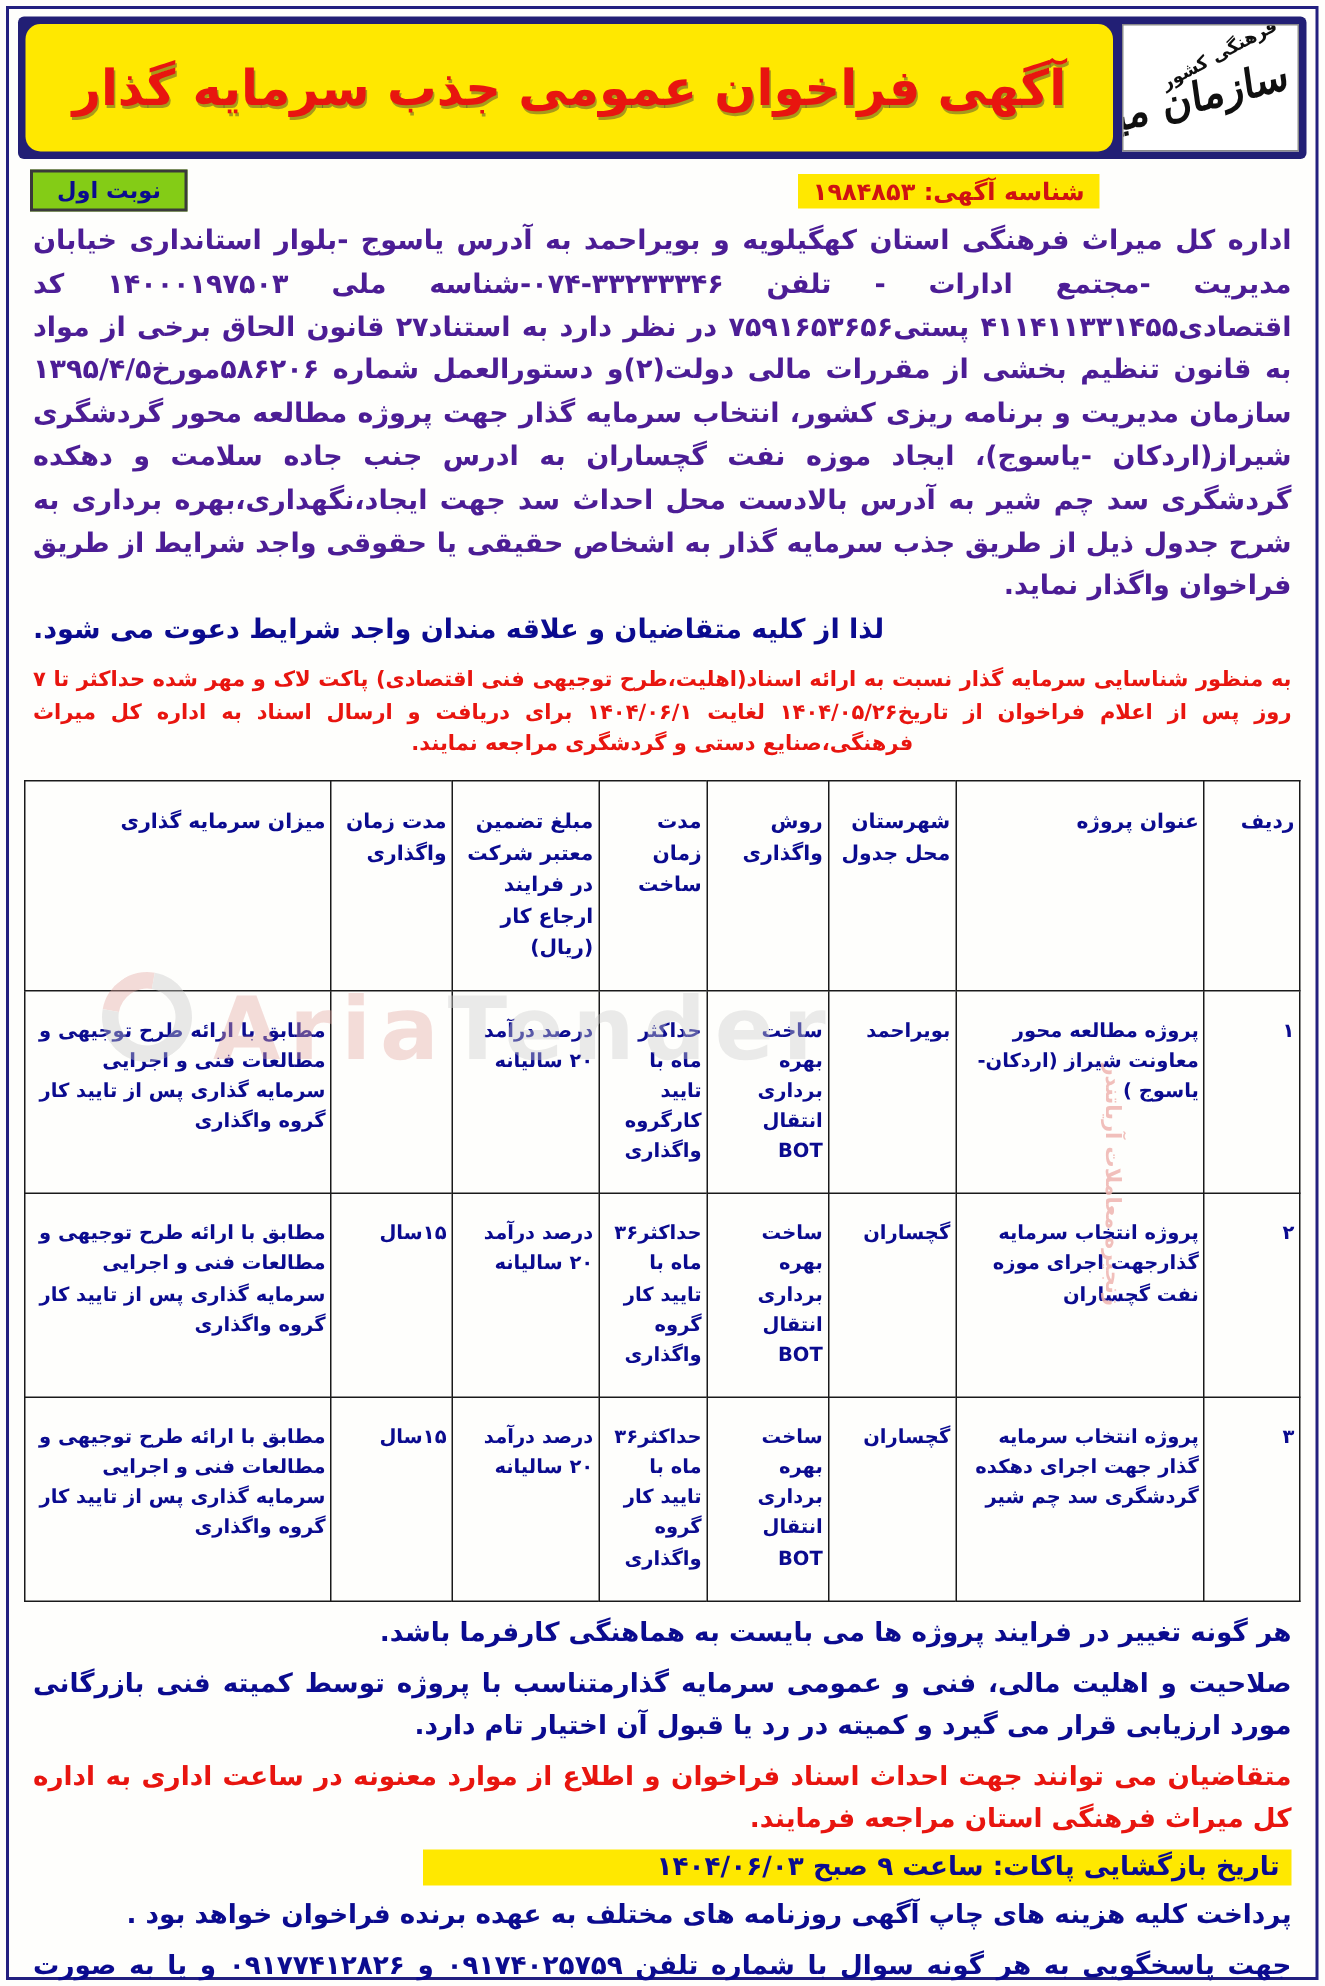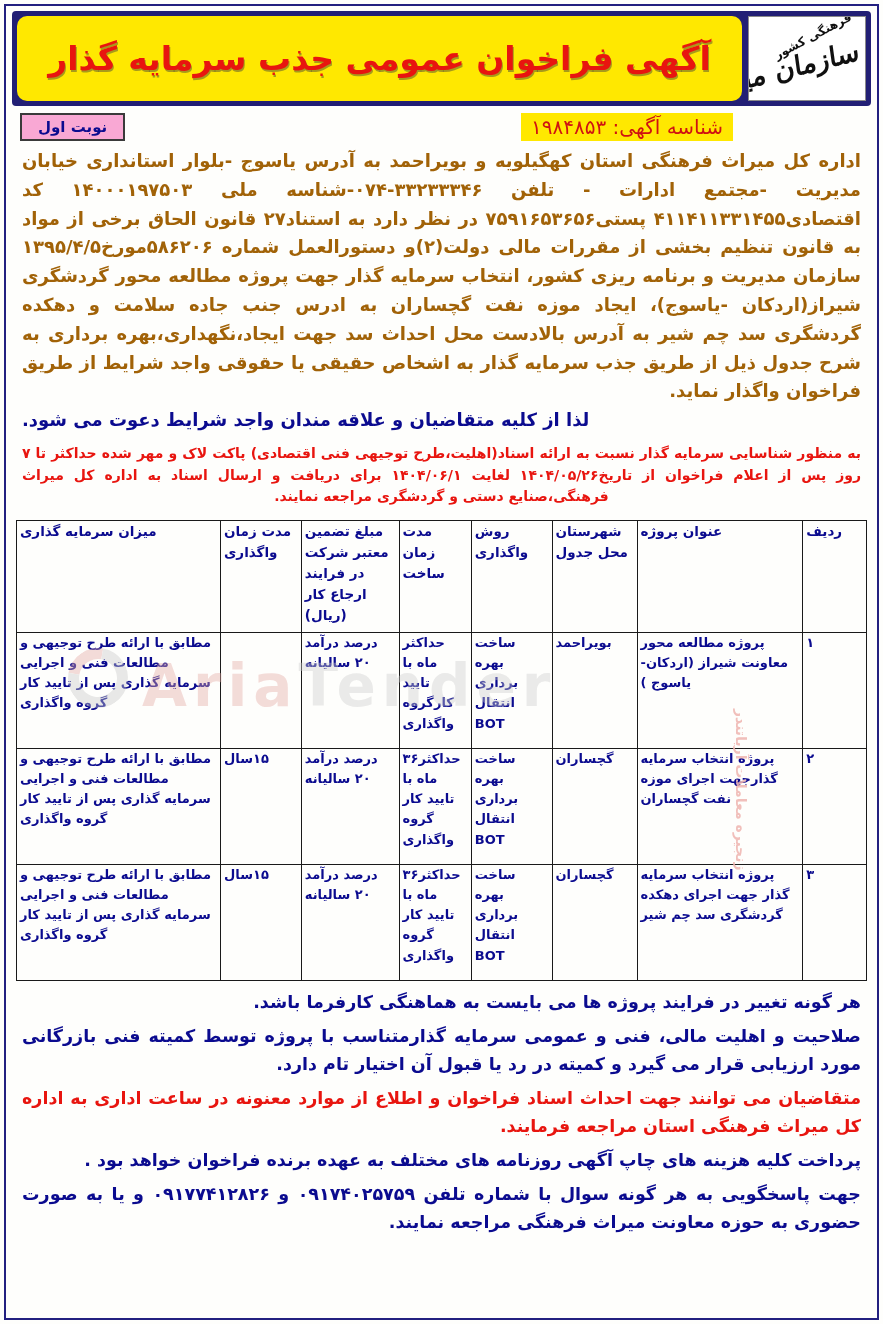--- a/index.html
+++ b/index.html
@@ -64,33 +64,33 @@
   
   .meta-row {
     display:flex; align-items:center;
     margin:7px 0 4px;
     flex:none;
   }
   .ad-id {
     margin-right:138px;
     background:#ffe800;
     padding:2px 10px;
-    color:#cf1212; font-weight:normal; font-size:20px;
+    color:#cf1212; font-weight:bold; font-size:16px;
   }
   .edition-box {
     margin-right:auto; margin-left:8px;
     border:2px solid #3a3a3a;
     padding:3px 16px;
     color:#0b0b8f; font-weight:bold; font-size:15px;
-    background:#f9a8d4;
+    background:#84cc16;
   }
 
   
   .intro {
-    color:#a16207; font-weight:bold;
+    color:#4c1d95; font-weight:bold;
     font-size:18px; line-height:1.6;
     text-align:justify;
     padding:2px 10px 0;
   }
   .intro-closing {
     color:#0b0b8f; font-weight:bold;
     font-size:18px; line-height:1.6;
     text-align:left;
     padding:0 10px;
   }
@@ -104,22 +104,22 @@
   
   .table-wrap { position:relative; margin:8px 4px 4px; flex:none; }
   table.projects {
     width:100%;
     border-collapse:collapse;
     table-layout:fixed;
   }
   table.projects th, table.projects td {
     border:1.6px solid #1a1a1a;
     color:#0b0b8f; font-weight:bold;
-    text-align:left; vertical-align:top;
-    padding:0 3px;
+    text-align:right; vertical-align:top;
+    padding:17px 3px;
     line-height:1.55;
   }
   table.projects th { font-size:13.5px; height:112px; }
   table.projects td { font-size:13px;  height:116px; }
 
   
   .watermark {
     position:absolute; top:116px; left:52px;
     display:flex; align-items:center; gap:14px;
     opacity:0.4; pointer-events:none;
@@ -255,17 +255,23 @@
       <span class="wm-circle"></span>
       <span class="wm-text"><span class="wm-a">Aria</span><span class="wm-b">Tender</span></span>
     </div>
     <div class="wm-side">زنجیره معاملات آریاتندر</div>
   </div>
 
   <p class="p-blue">هر گونه تغییر در فرایند پروژه ها می بایست به هماهنگی کارفرما باشد.</p>
   <p class="p-blue">صلاحیت و اهلیت مالی، فنی و عمومی سرمایه گذارمتناسب با پروژه توسط کمیته فنی بازرگانی مورد ارزیابی قرار می گیرد و کمیته در رد یا قبول آن اختیار تام دارد.</p>
   <p class="p-red">متقاضیان می توانند جهت احداث اسناد فراخوان و اطلاع از موارد معنونه در ساعت اداری به اداره کل میراث فرهنگی استان مراجعه فرمایند.</p>
 
+  <div class="open-date-row">
+    <div class="open-date">
+      <span>تاریخ بازگشایی پاکات:</span>
+      <span>ساعت ۹ صبح ۱۴۰۴/۰۶/۰۳</span>
+    </div>
+  </div>
 
   <p class="p-blue">پرداخت کلیه هزینه های چاپ آگهی روزنامه های مختلف به عهده برنده فراخوان خواهد بود .</p>
   <p class="p-blue">جهت پاسخگویی به هر گونه سوال با شماره تلفن ۰۹۱۷۴۰۲۵۷۵۹ و ۰۹۱۷۷۴۱۲۸۲۶ و یا به صورت حضوری به حوزه معاونت میراث فرهنگی مراجعه نمایند.</p>
 
 </div>
 
 </body></html>

